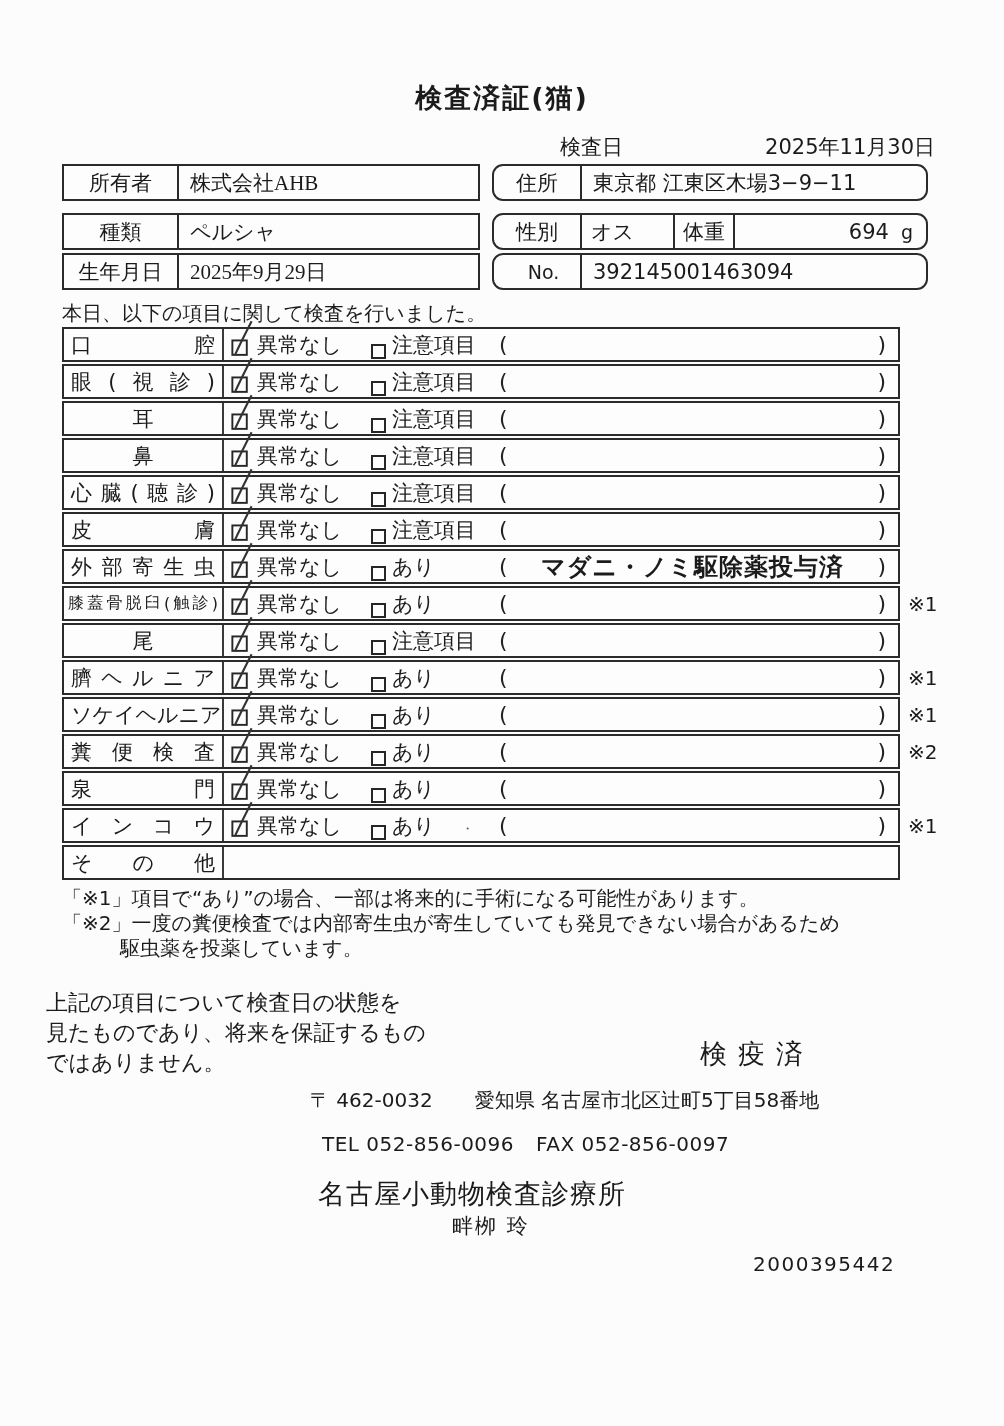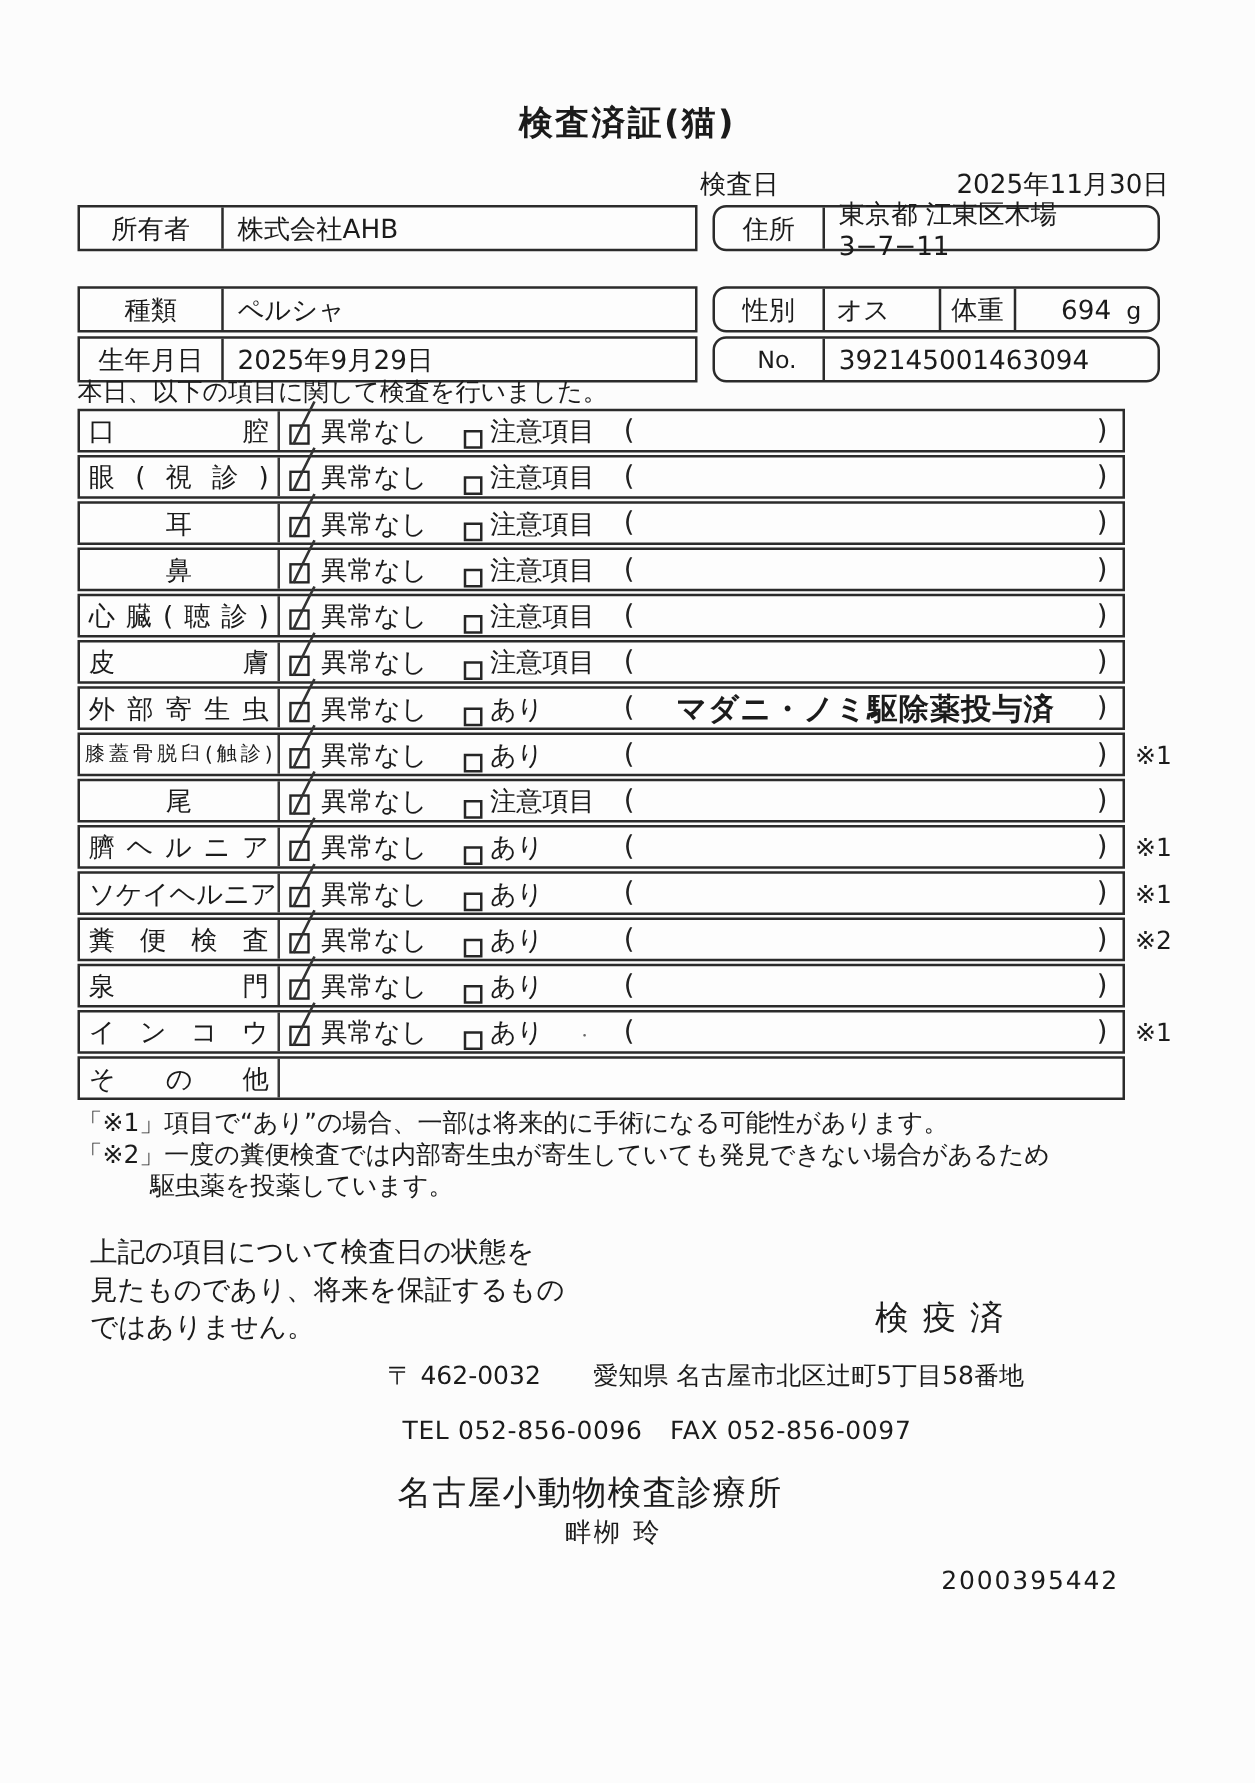--- a/index.html
+++ b/index.html
@@ -13,23 +13,23 @@
   }
   .abs { position:absolute; }
 
   
   .title { top:80px; left:0; width:100%; text-align:center; font-size:27px; font-weight:700; letter-spacing:2px; }
   .daterow { top:133px; left:560px; right:69px; display:flex; justify-content:space-between; font-size:21px; }
 
   
   .info { top:164px; left:62px; width:866px; }
   .irow { display:flex; gap:12px; margin-bottom:3px; }
-  .irow.gap-above { margin-top:28px;align-items:flex-end; }
+  .irow.gap-above { margin-top:12px;align-items:flex-end; }
   .ibox { border:2px solid #2b2b2b; height:37px; display:flex; align-items:center; font-size:21px; background:#fdfdfd; }
-  .ibox.left { width:496px; }
+  .ibox.left { width:418px;font-family:Liberation Serif, serif; }
   .ibox.right { flex:1;border-radius:11px; }
   .ilab { display:flex; align-items:center; justify-content:center; height:100%; border-right:2px solid #2b2b2b; }
   .w115 { width:115px; min-width:115px; }
   .w88 { width:88px; min-width:88px; }
   .ival { padding-left:11px; flex:1; }
   .cell-sex { width:93px; min-width:93px; height:100%; display:flex; align-items:center; padding-left:9px; border-right:2px solid #2b2b2b; }
   .cell-wt { width:60px; min-width:60px; height:100%; display:flex; align-items:center; justify-content:center; border-right:2px solid #2b2b2b; }
   .wtval { flex:1; text-align:right; padding-right:13px; }
   .wtval .unit { display:inline-block; margin-left:12px; font-size:19px; }
   .nolab { font-size:19px;padding-left:13px; }
@@ -56,21 +56,21 @@
   .op { font-size:22px; color:#222; }
   .rem { flex:1; text-align:center; font-weight:bold; font-size:24px; letter-spacing:1px; }
   .pfx { position:absolute; left:-38px; top:7px; font-size:13px; color:#666; }
   .rmark { width:70px; display:flex; align-items:center; padding-left:8px; font-size:20px; }
 
   
   .notes { top:886px; left:62px; font-size:20px; line-height:25px; }
   .notes .ind { margin-left:58px; }
 
   
-  .disclaimer { top:988px; left:72px; font-size:22px; line-height:30px; white-space:pre-line; }
+  .disclaimer { top:988px; left:46px; font-size:22px; line-height:30px; white-space:pre-line; }
   .stamp { top:1036px; left:700px; font-size:27px; letter-spacing:11px; }
   .addr { top:1087px; left:310px; font-size:20px; }
   .addr .sp { display:inline-block; width:42px; }
   .tel { top:1132px; left:322px; font-size:20px; letter-spacing:0.5px; }
   .tel .sp { display:inline-block; width:22px; }
   .clinic { top:1176px; left:318px; font-size:27px; letter-spacing:1px; }
   .vet { top:1212px; left:452px; font-size:21px; letter-spacing:2px; }
   .serial { top:1252px; left:753px; font-size:20px; letter-spacing:1.5px; }
 </style>
 </head>
@@ -84,21 +84,21 @@
 </div>
 
 <div class="abs info">
   <div class="irow">
     <div class="ibox left">
       <div class="ilab w115">所有者</div>
       <div class="ival">株式会社AHB</div>
     </div>
     <div class="ibox right">
       <div class="ilab w88">住所</div>
-      <div class="ival">東京都 江東区木場3−7−11</div>
+      <div class="ival">東京都 江東区木場3−9−11</div>
     </div>
   </div>
   <div class="irow gap-above">
     <div class="ibox left">
       <div class="ilab w115">種類</div>
       <div class="ival">ペルシャ</div>
     </div>
     <div class="ibox right">
       <div class="ilab w88">性別</div>
       <div class="cell-sex">オス</div>

